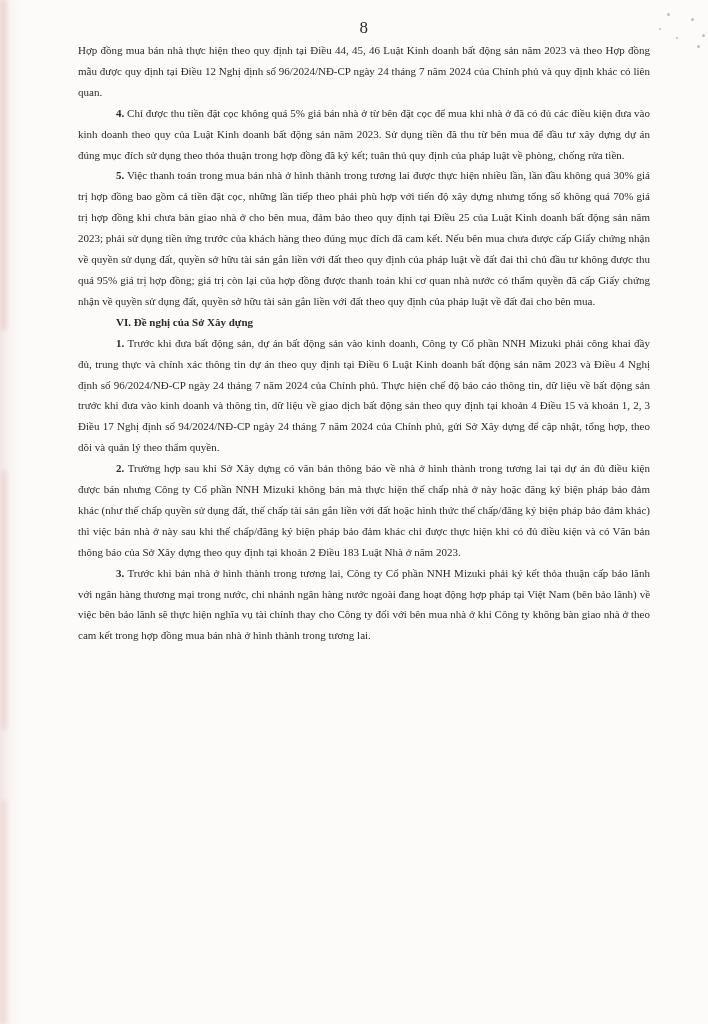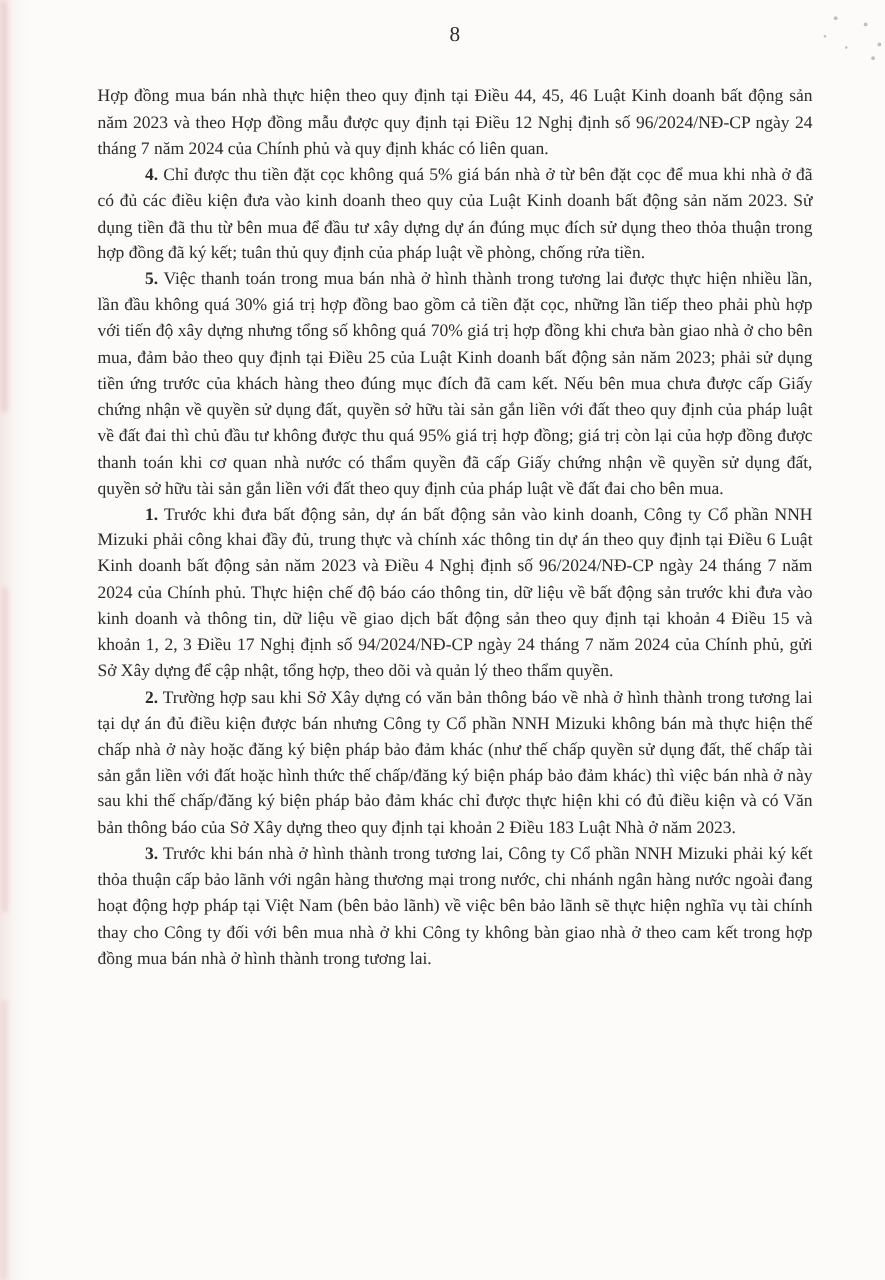--- a/index.html
+++ b/index.html
@@ -32,22 +32,22 @@
   }
   .page-number {
     position:absolute;
     top:18px; left:78px; width:572px;
     text-align:center;
     font-size:17px;
     letter-spacing:.5px;
   }
   .content {
     position:absolute;
-    top:68px; left:78px; width:572px;
-    font-size:14px;
+    top:40px; left:78px; width:572px;
+    font-size:11px;
     line-height:20.9px;
     text-align:justify;
   }
   .para { margin:0; text-indent:38px; }
   .para.cont { text-indent:0; }
   .para.heading { font-weight:bold; }
   .seg-bold { font-weight:bold; }
   .seg-italic { }
 </style>
 </head>
@@ -69,20 +69,21 @@
   <div class="page-number">8</div>
 
   <div class="content">
 
     <p class="para cont"><span>Hợp đồng mua bán nhà thực hiện theo quy định tại Điều 44, 45, 46 Luật Kinh doanh bất động sản năm 2023 và theo Hợp đồng mẫu được quy định tại Điều 12 Nghị định số 96/2024/NĐ-CP ngày 24 tháng 7 năm 2024 của Chính phủ và quy định khác có liên quan.</span></p>
 
     <p class="para"><span class="seg-bold">4.</span><span> Chỉ được thu tiền đặt cọc không quá 5% giá bán nhà ở từ bên đặt cọc để mua khi nhà ở đã có đủ các điều kiện đưa vào kinh doanh theo quy của Luật Kinh doanh bất động sản năm 2023. Sử dụng tiền đã thu từ bên mua để đầu tư xây dựng dự án đúng mục đích sử dụng theo thỏa thuận trong hợp đồng đã ký kết; tuân thủ quy định của pháp luật về phòng, chống rửa tiền.</span></p>
 
     <p class="para"><span class="seg-bold">5.</span><span> Việc thanh toán trong mua bán nhà ở hình thành trong tương lai được thực hiện nhiều lần, lần đầu không quá 30% giá trị hợp đồng bao gồm cả tiền đặt cọc, những lần tiếp theo phải phù hợp với tiến độ xây dựng nhưng tổng số không quá 70% giá trị hợp đồng khi chưa bàn giao nhà ở cho bên mua, đảm bảo theo quy định tại Điều 25 của Luật Kinh doanh bất động sản năm 2023; phải sử dụng tiền ứng trước của khách hàng theo đúng mục đích đã cam kết. Nếu bên mua chưa được cấp Giấy chứng nhận về quyền sử dụng đất, quyền sở hữu tài sản gắn liền với đất theo quy định của pháp luật về đất đai thì chủ đầu tư không được thu quá 95% giá trị hợp đồng; giá trị còn lại của hợp đồng được thanh toán khi cơ quan nhà nước có thẩm quyền đã cấp Giấy chứng nhận về quyền sử dụng đất, quyền sở hữu tài sản gắn liền với đất theo quy định của pháp luật về đất đai cho bên mua.</span></p>
 
+    <p class="para heading"><span>VI. Đề nghị của Sở Xây dựng</span></p>
 
     <p class="para"><span class="seg-bold">1.</span><span> Trước khi đưa bất động sản, dự án bất động sản vào kinh doanh, Công ty Cổ phần NNH Mizuki phải công khai đầy đủ, trung thực và chính xác thông tin dự án theo quy định tại Điều 6 Luật Kinh doanh bất động sản năm 2023 và Điều 4 Nghị định số 96/2024/NĐ-CP ngày 24 tháng 7 năm 2024 của Chính phủ. Thực hiện chế độ báo cáo thông tin, dữ liệu về bất động sản trước khi đưa vào kinh doanh và thông tin, dữ liệu về giao dịch bất động sản theo quy định tại khoản 4 Điều 15 và khoản 1, 2, 3 Điều 17 Nghị định số 94/2024/NĐ-CP ngày 24 tháng 7 năm 2024 của Chính phủ, gửi Sở Xây dựng để cập nhật, tổng hợp, theo dõi và quản lý theo thẩm quyền.</span></p>
 
     <p class="para"><span class="seg-bold">2.</span><span> Trường hợp sau khi Sở Xây dựng có văn bản thông báo về nhà ở hình thành trong tương lai tại dự án đủ điều kiện được bán nhưng Công ty Cổ phần NNH Mizuki không bán mà thực hiện thế chấp nhà ở này hoặc đăng ký biện pháp bảo đảm khác </span><span class="seg-italic">(như thế chấp quyền sử dụng đất, thế chấp tài sản gắn liền với đất hoặc hình thức thế chấp/đăng ký biện pháp bảo đảm khác)</span><span> thì việc bán nhà ở này sau khi thế chấp/đăng ký biện pháp bảo đảm khác chỉ được thực hiện khi có đủ điều kiện và có Văn bản thông báo của Sở Xây dựng theo quy định tại khoản 2 Điều 183 Luật Nhà ở năm 2023.</span></p>
 
     <p class="para"><span class="seg-bold">3.</span><span> Trước khi bán nhà ở hình thành trong tương lai, Công ty Cổ phần NNH Mizuki phải ký kết thỏa thuận cấp bảo lãnh với ngân hàng thương mại trong nước, chi nhánh ngân hàng nước ngoài đang hoạt động hợp pháp tại Việt Nam </span><span class="seg-italic">(bên bảo lãnh)</span><span> về việc bên bảo lãnh sẽ thực hiện nghĩa vụ tài chính thay cho Công ty đối với bên mua nhà ở khi Công ty không bàn giao nhà ở theo cam kết trong hợp đồng mua bán nhà ở hình thành trong tương lai.</span></p>
 
   </div>
 </div>
 

